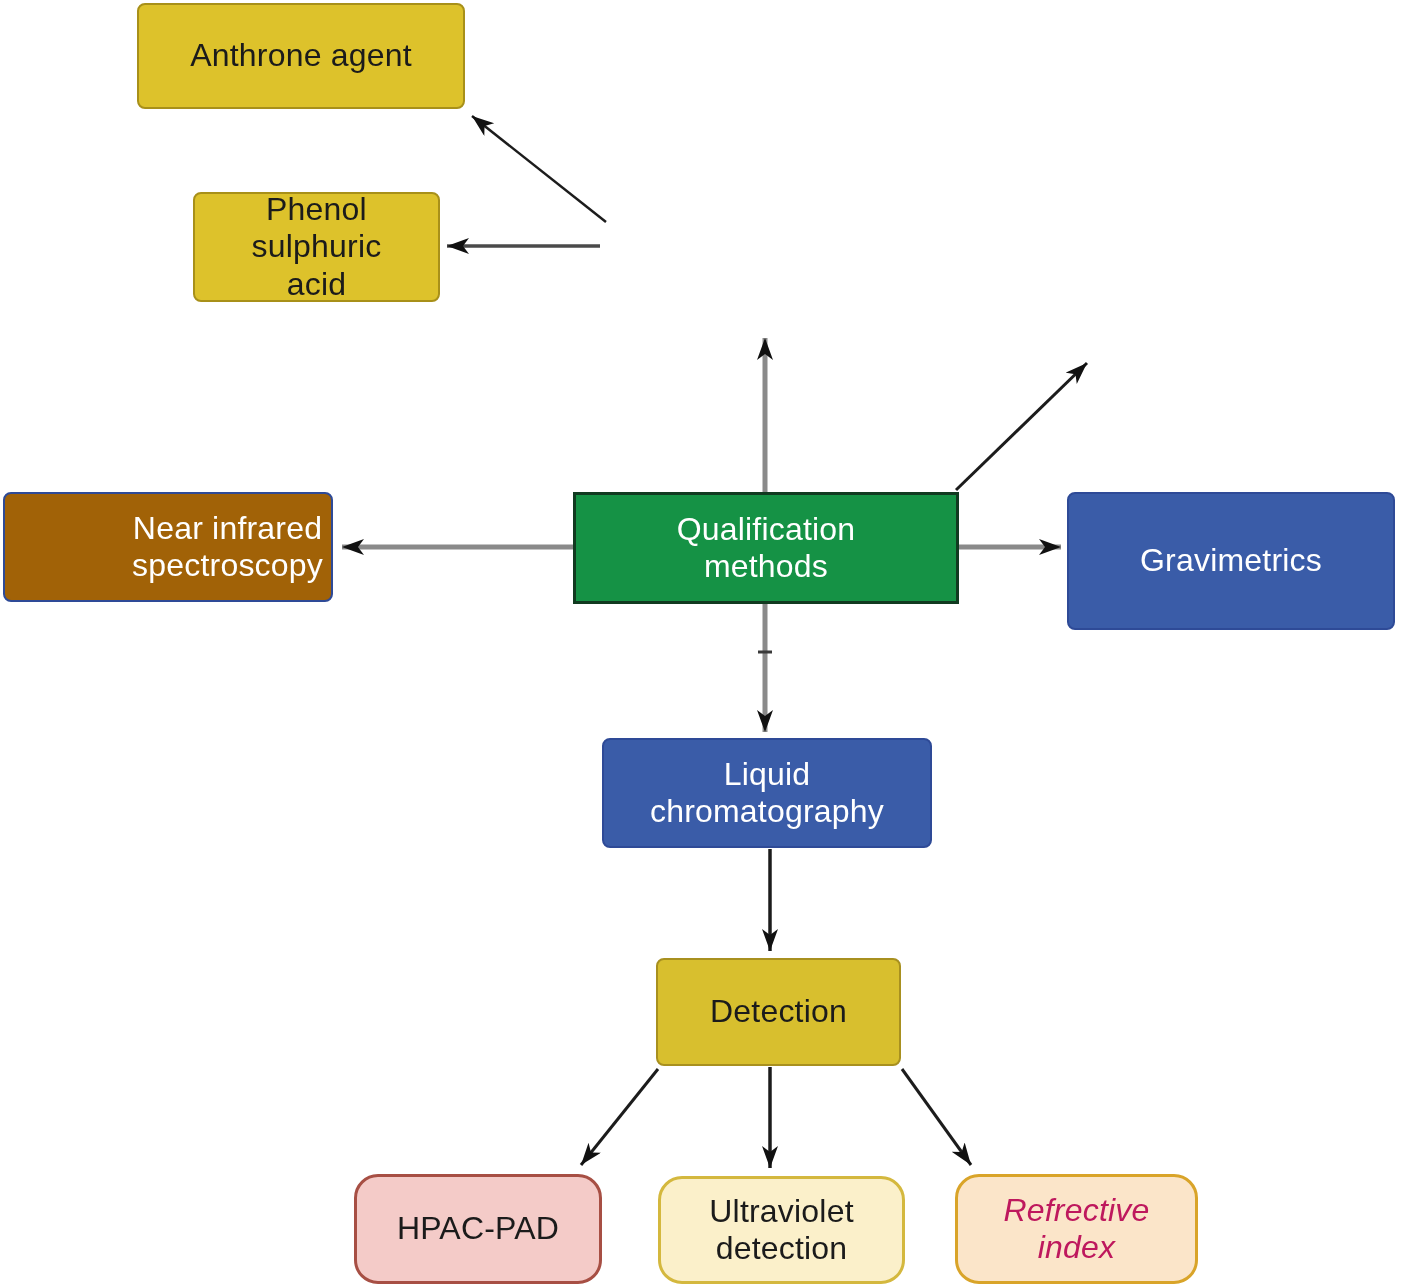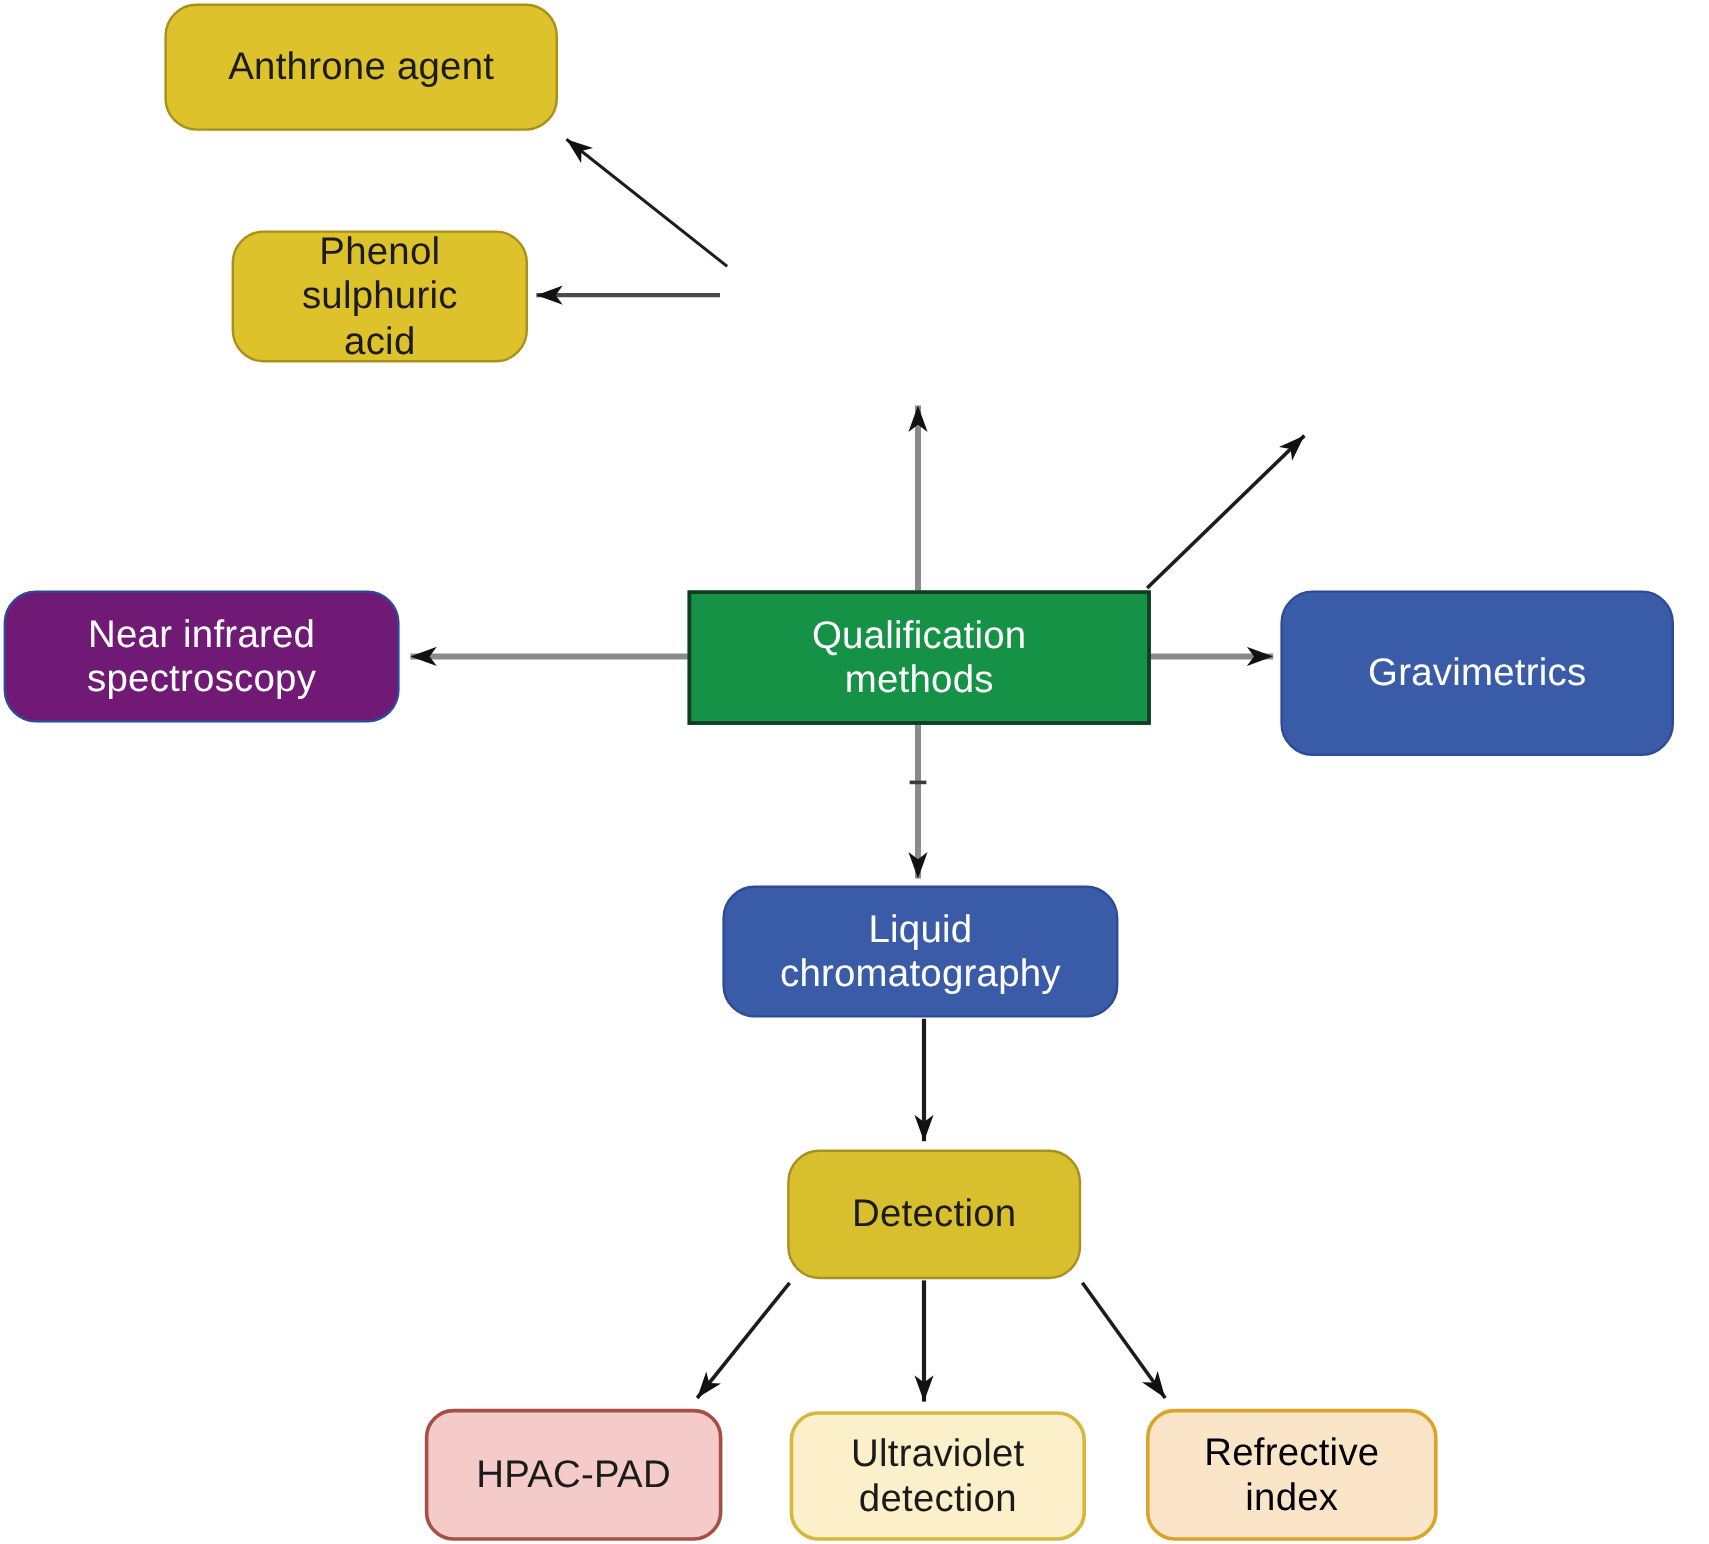--- a/index.html
+++ b/index.html
@@ -30,21 +30,21 @@
     text-align: center;
     border: 2px solid transparent;
   }
   .node .label {
     white-space: pre-line;
     font-size: 32px;
     line-height: 1.16;
     letter-spacing: 0.2px;
     padding: 0 8px;
   }
-  .rounded   { border-radius: 27px; }
+  .rounded   { border-radius: 8px; }
   .rounded-lg{ border-radius: 24px; border-width: 3px; }
   .square    { border-radius: 0; border-width: 3px; }
 
   
   #n-anthrone     { left: 137px;  top: 3px;    width: 328px; height: 106px; }
   #n-phenol       { left: 193px;  top: 192px;  width: 247px; height: 110px; }
   #n-colometric   { left: 601px;  top: 219px;  width: 331px; height: 111px; }
   #n-microscopes  { left: 1092px; top: 247px;  width: 330px; height: 108px; }
   #n-near         { left: 3px;    top: 492px;  width: 330px; height: 110px; }
   #n-qualification{ left: 573px;  top: 492px;  width: 386px; height: 112px; }
@@ -87,21 +87,21 @@
   </div>
 
   <div class="node rounded" id="n-phenol" style="background: rgb(221, 194, 43); border-color: rgb(168, 144, 25); color: rgb(27, 27, 27);">
     <span class="label">Phenol
 sulphuric
 acid</span>
   </div>
 
 
 
-  <div class="node rounded" id="n-near" style="background: #701a75; border-color: rgb(46, 74, 151); color: rgb(255, 255, 255);">
+  <div class="node rounded" id="n-near" style="background: #a16207; border-color: rgb(46, 74, 151); color: rgb(255, 255, 255); justify-content: flex-end;">
     <span class="label">Near infrared
 spectroscopy</span>
   </div>
 
   <div class="node square" id="n-qualification" style="background: rgb(21, 146, 69); border-color: rgb(17, 58, 32); color: rgb(255, 255, 255);">
     <span class="label">Qualification
 methods</span>
   </div>
 
   <div class="node rounded" id="n-gravimetrics" style="background: rgb(58, 92, 168); border-color: rgb(46, 74, 151); color: rgb(255, 255, 255);">
@@ -119,18 +119,18 @@
 
   <div class="node rounded-lg" id="n-hpac" style="background: rgb(244, 203, 200); border-color: rgb(167, 79, 68); color: rgb(27, 27, 27);">
     <span class="label">HPAC-PAD</span>
   </div>
 
   <div class="node rounded-lg" id="n-ultraviolet" style="background: rgb(251, 240, 202); border-color: rgb(212, 184, 62); color: rgb(27, 27, 27);">
     <span class="label">Ultraviolet
 detection</span>
   </div>
 
-  <div class="node rounded-lg" id="n-refrective" style="background: rgb(251, 229, 201); border-color: rgb(217, 164, 41); color: #000000;">
+  <div class="node rounded-lg" id="n-refrective" style="background: rgb(251, 229, 201); border-color: rgb(217, 164, 41); color: #be185d; font-style: italic;">
     <span class="label">Refrective
 index</span>
   </div>
 
 </div>
 
 </body></html>

